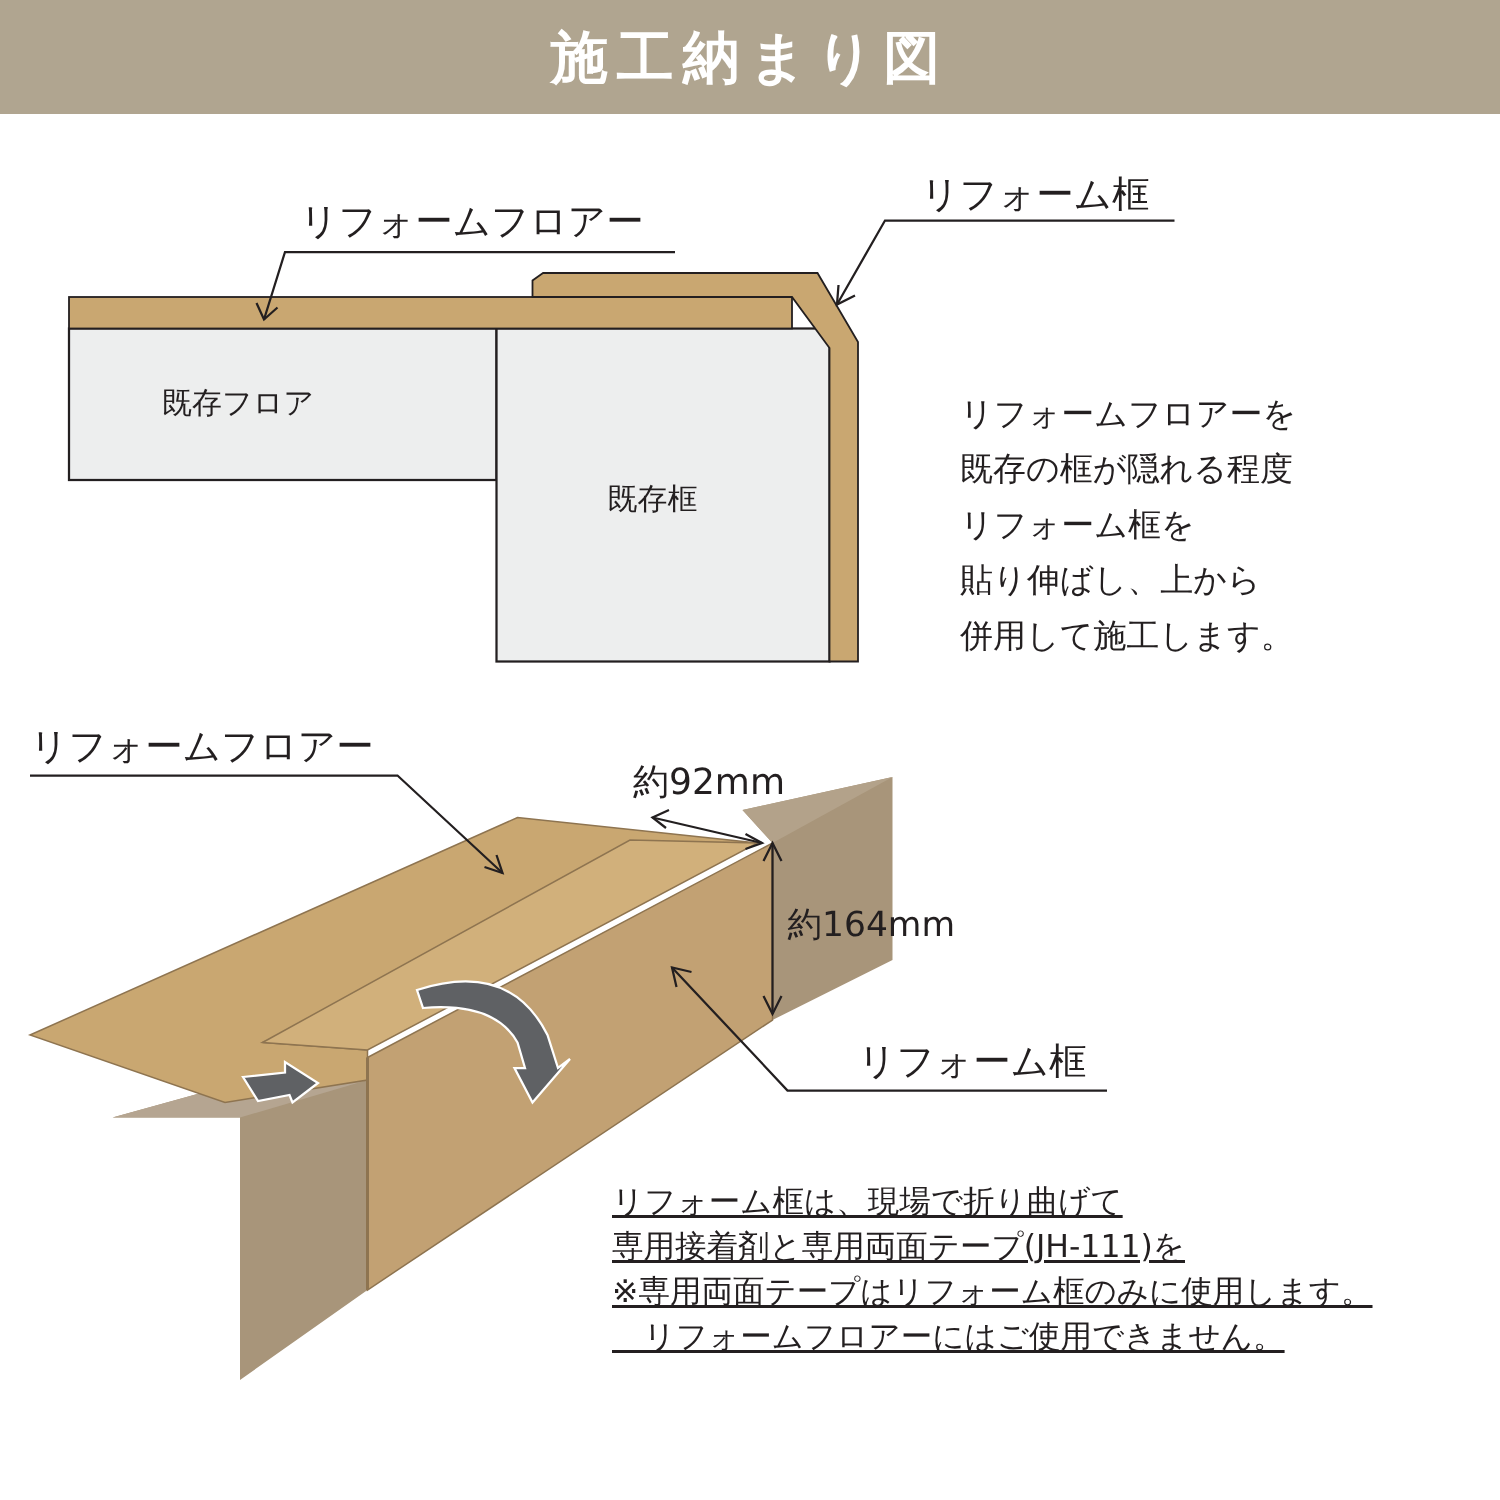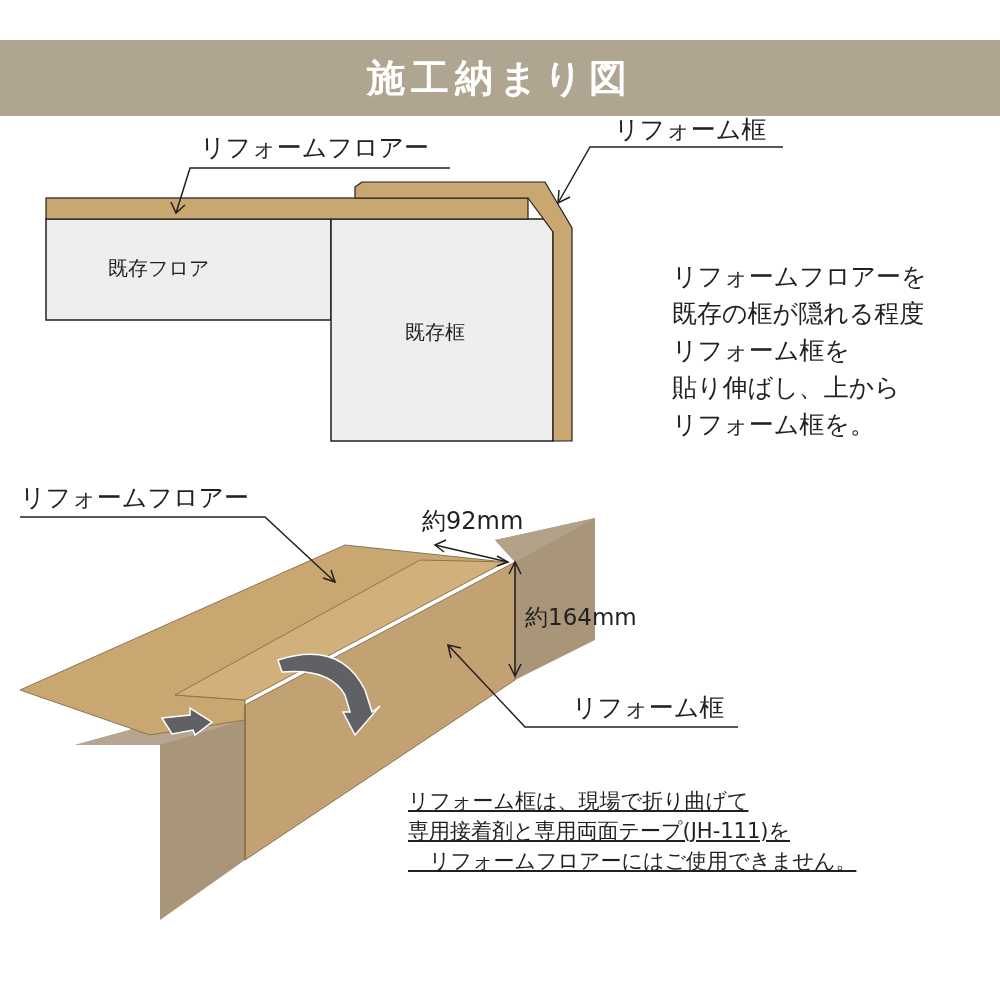--- a/index.html
+++ b/index.html
@@ -1,21 +1,21 @@
 <!DOCTYPE html>
 <html><head>
 <meta charset="utf-8">
 <style>
   html,body{margin:0;padding:0;background:#fff;}
   body{width:1000px;height:1000px;position:relative;overflow:hidden;font-family:"DejaVu Sans","Liberation Sans",sans-serif;color:#231f20;}
-  .header{position:absolute;left:0;top:0;width:1000px;height:76px;background:#b0a590;display:flex;align-items:center;justify-content:center;margin-top:40px;}
+  .header{position:absolute;left:0;top:0;width:1000px;height:76px;background:#b0a590;display:flex;align-items:center;justify-content:center;}
   .header h1{margin:0;color:#fff;font-size:38px;font-weight:bold;letter-spacing:6px;}
   svg{position:absolute;left:0;top:0;}
   .txt{position:absolute;font-size:23px;line-height:1;white-space:nowrap;color:#231f20;}
-  .para{position:absolute;font-size:25px;line-height:37px;white-space:nowrap;margin-left:32px;}
+  .para{position:absolute;font-size:22px;line-height:37px;white-space:nowrap;}
   .note{position:absolute;font-size:21px;line-height:30px;white-space:nowrap;}
 </style>
 </head>
 <body>
 
 <div class="header">
   <h1>施工納まり図</h1>
 </div>
 
 <svg width="1000" height="1000">
@@ -66,25 +66,26 @@
 <div class="txt" style="left:200px;top:135px;font-size:25px;">リフォームフロアー</div>
 <div class="txt" style="left:614px;top:117px;font-size:25px;">リフォーム框</div>
 <div class="txt" style="left:108px;top:258px;font-size:20px;">既存フロア</div>
 <div class="txt" style="left:405px;top:322px;font-size:20px;text-align:center;">既存框</div>
 
 <div class="para" style="left:640px;top:258px;">
   <div>リフォームフロアーを</div>
   <div>既存の框が隠れる程度</div>
   <div>リフォーム框を</div>
   <div>貼り伸ばし、上から</div>
-  <div>リフォーム框を。</div>
+  <div>併用して施工します。</div>
 </div>
 
 <div class="txt" style="left:20px;top:485px;font-size:25px;">リフォームフロアー</div>
 <div class="txt" style="left:422px;top:509px;font-size:24px;">約92mm</div>
 <div class="txt" style="left:525px;top:606px;font-size:23px;text-align:right;">約164mm</div>
 <div class="txt" style="left:572px;top:695px;font-size:25px;">リフォーム框</div>
 
 <div class="note" style="left:408px;top:786px;text-decoration:underline;">
   <div>リフォーム框は、現場で折り曲げて</div>
   <div>専用接着剤と専用両面テープ(JH-111)を</div>
+  <div>※専用両面テープはリフォーム框のみに使用します。</div>
   <div>　リフォームフロアーにはご使用できません。</div>
 </div>
 
 </body></html>

